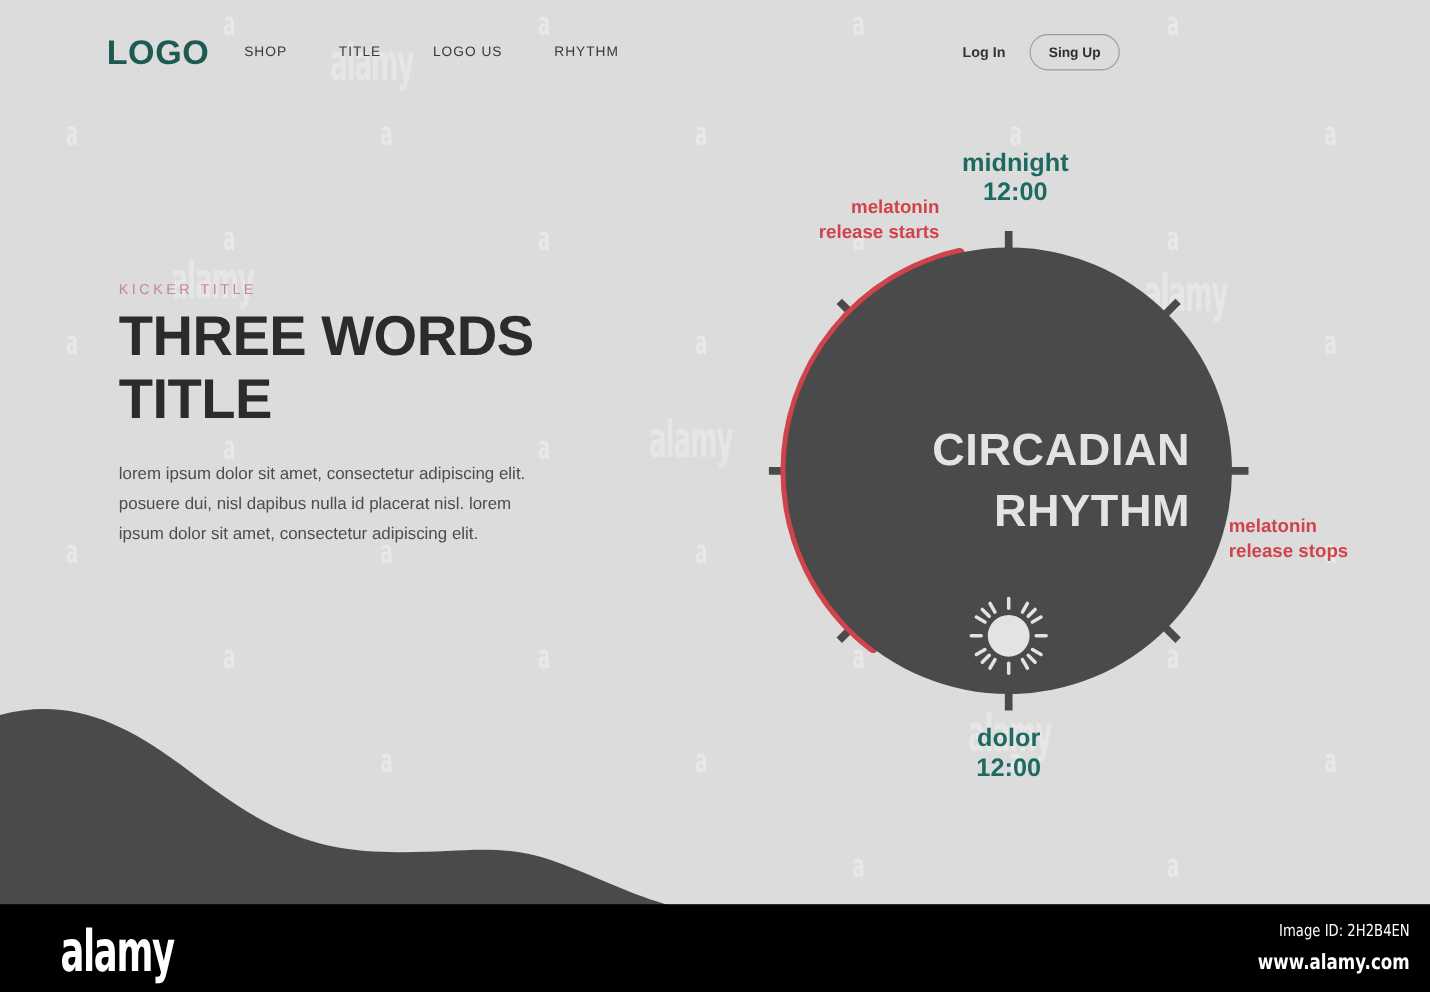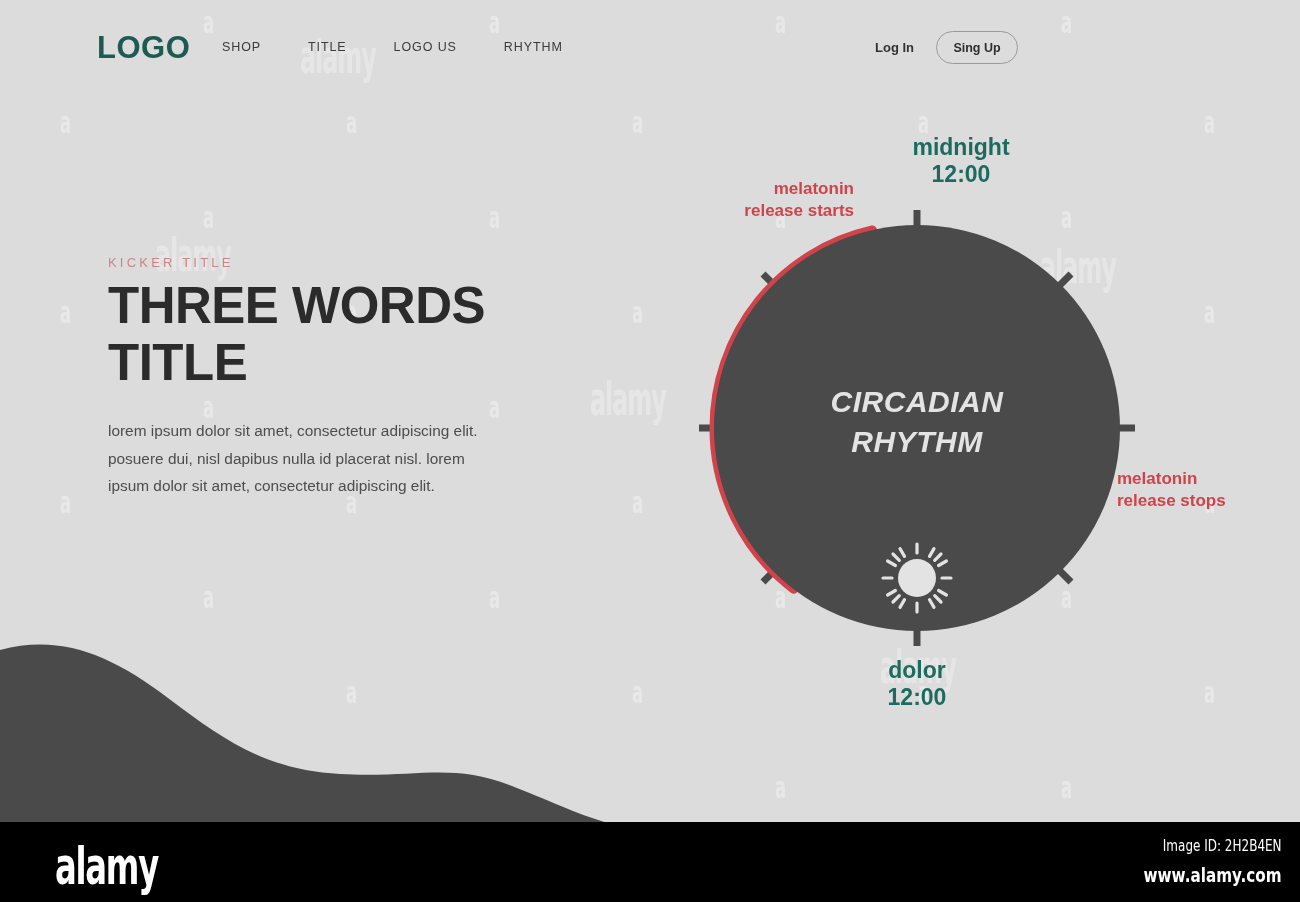--- a/index.html
+++ b/index.html
@@ -159,49 +159,48 @@
     line-height:1.16;
     font-family:"Liberation Sans", sans-serif;
   }
   .lbl-red {
     color:#d0434a;
     font-weight:600;
     line-height:1.3;
     font-family:"Liberation Sans", sans-serif;
   }
   #label-midnight {
-    left:866px; top:134px; width:190px;
+    left:828px; top:134px; width:190px;
     font-size:23px;
     text-align:center;
   }
   #label-noon {
     left:822px; top:657px; width:190px;
     font-size:23px;
   }
   #label-melatonin-start {
     left:700px; top:178px; width:154px;
     font-size:17px; text-align:right;
   }
   #label-melatonin-stop {
     left:1117px; top:468px; width:175px;
     font-size:17px; text-align:left;
   }
   #center-text {
     position:absolute;
     left:752px; top:382px;
     width:330px;
-    text-align:center;
+    text-align:right;
     color:#e3e3e3;
-    font-size:30px;
+    font-size:41px;
     font-weight:700;
     line-height:1.33;
     letter-spacing:.5px;
     z-index:5;
     font-family:"Liberation Sans", sans-serif;
-    font-style:italic;
   }
 
   
   #footer {
     position:absolute; left:0; top:822px;
     width:1300px; height:80px;
     background:#000000;
     z-index:10;
   }
   #alamy-logo {

